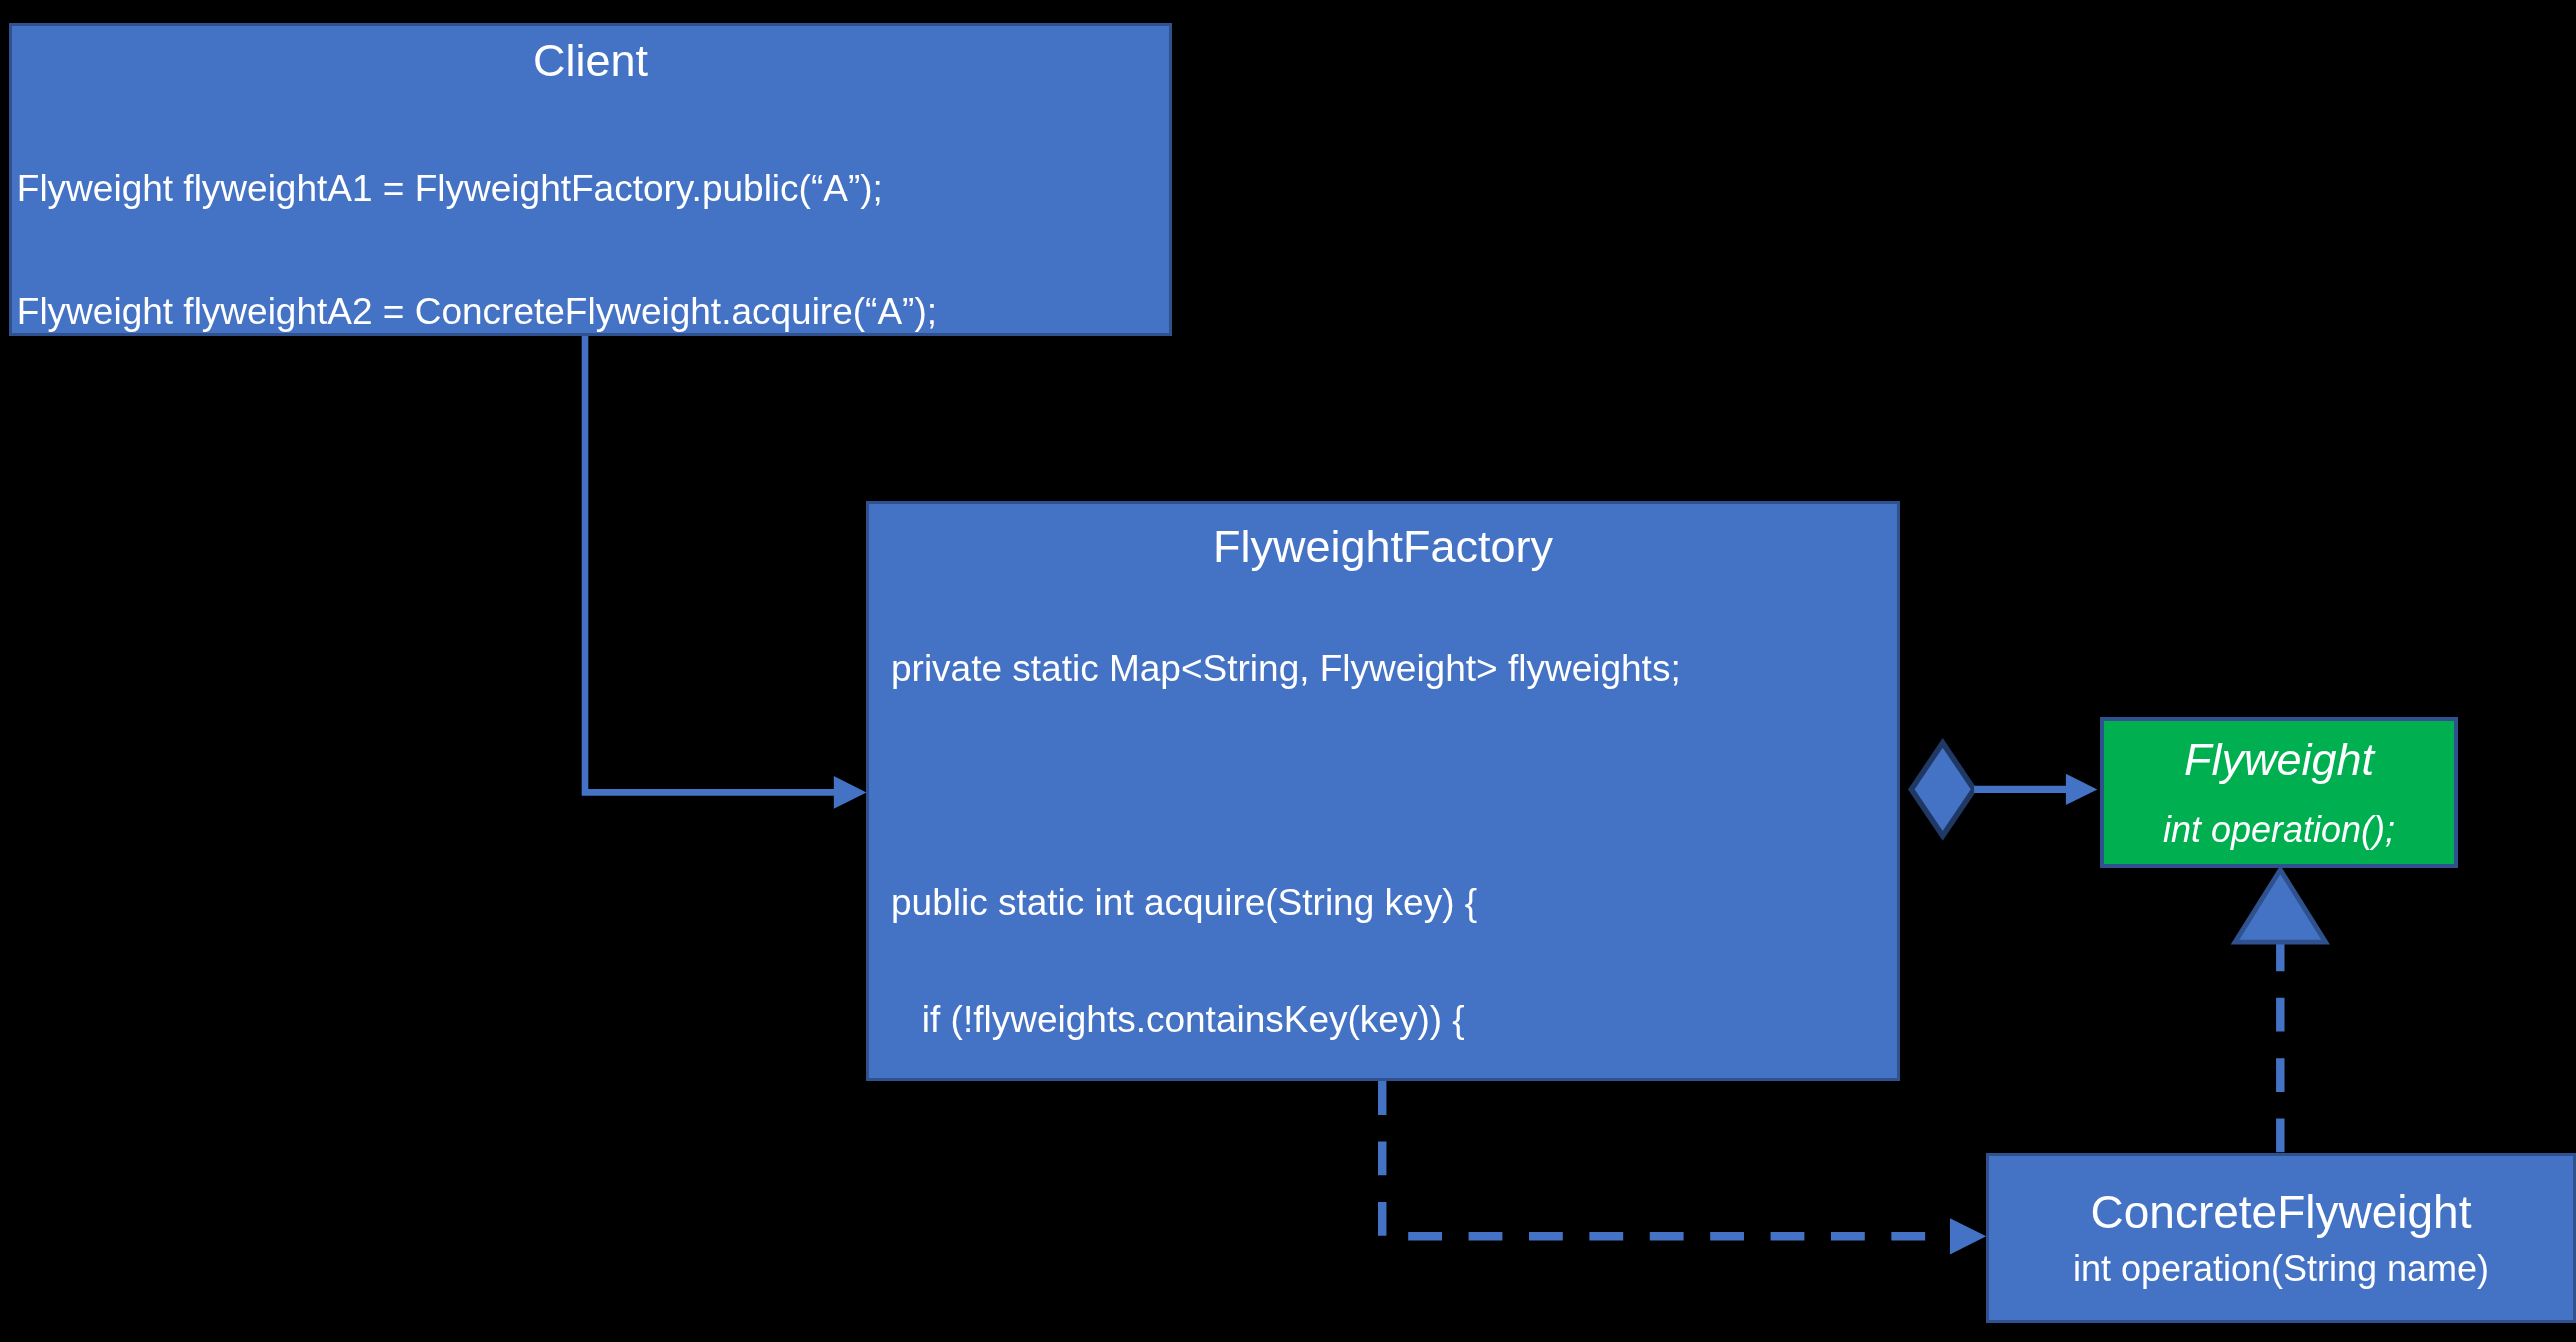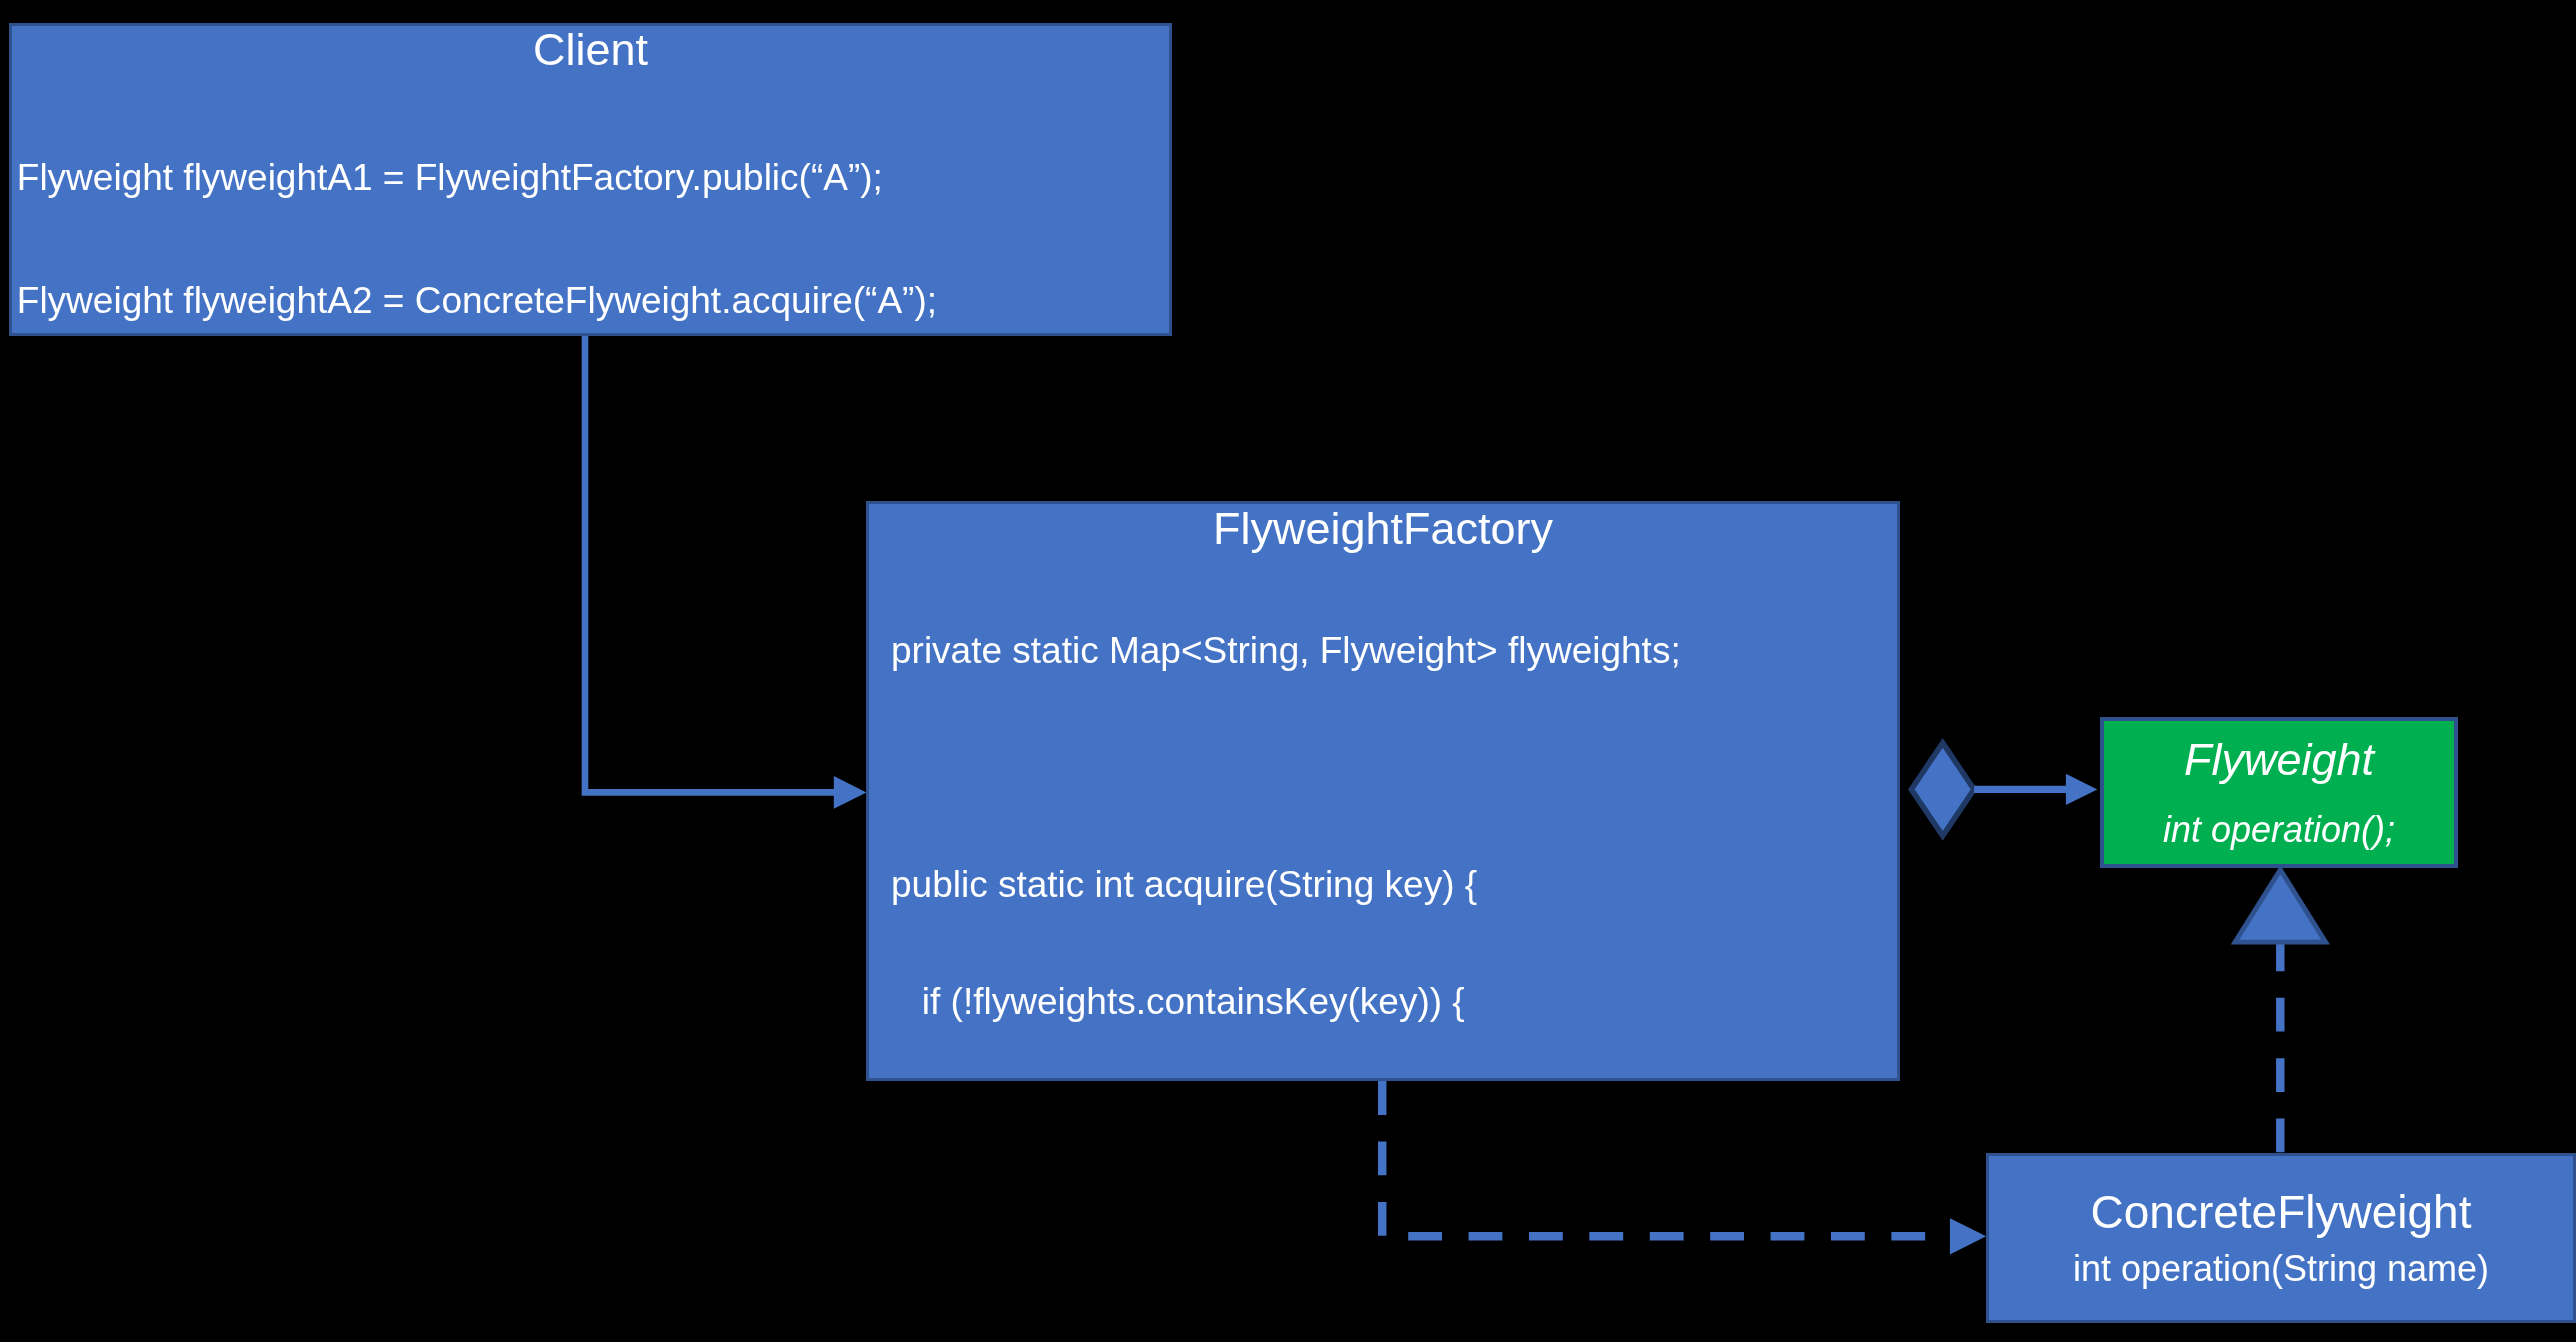--- a/index.html
+++ b/index.html
@@ -50,42 +50,42 @@
 
   
   #client-box {
     left: 9px;
     top: 23px;
     width: 1163px;
     height: 313px;
   }
   #client-box .box-title {
     font-size: 45px;
-    margin-top: 1px;
+    margin-top: 12px;
   }
   #client-box .box-body {
     font-size: 37px;
     margin-top: 13.3px;
     padding-left: 4.8px;
   }
   #client-box .box-body .codeline {
     display: block;
     margin-bottom: 12px;
   }
 
   
   #factory-box {
     left: 866px;
     top: 501px;
     width: 1034px;
     height: 580px;
   }
   #factory-box .box-title {
     font-size: 45px;
-    margin-top: 2px;
+    margin-top: 20px;
   }
   #factory-box .box-body {
     font-size: 37px;
     margin-top: 7.2px;
     padding-left: 22px;
   }
   #factory-box .box-body .codeline {
     display: block;
     height: 43px;
   }

